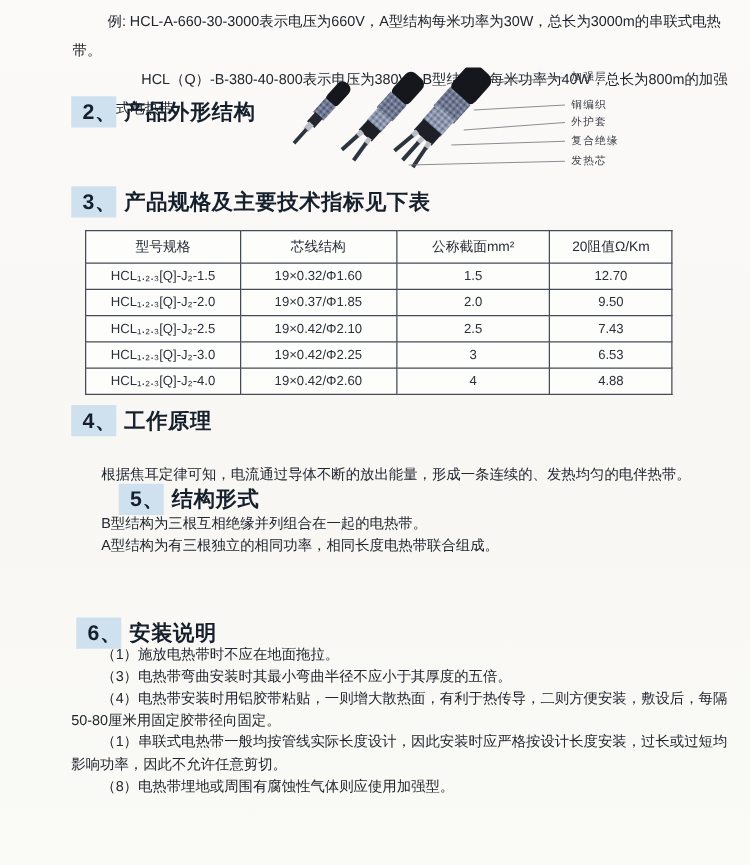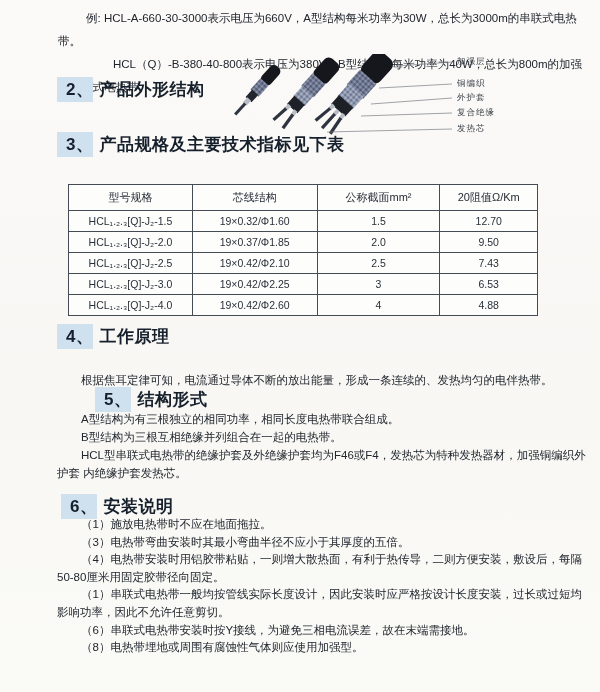--- a/index.html
+++ b/index.html
@@ -18,21 +18,21 @@
     font-size:11.5px;line-height:23px;color:#21262e;}
   .intro p{margin:0;}
   .intro .p1{text-indent:28px;}
   .intro .p2{text-indent:55px;}
   
   .sec-head{position:absolute;font-size:17px;font-weight:bold;color:#16202c;
     letter-spacing:0.5px;white-space:nowrap;}
   .sec-head .num{background:#cfe0ee;padding:3px 0 3px 9px;}
   .sec-head .ttl{padding-left:6px;}
   #h2{top:78px;left:57px;}
-  #h3{top:133px;left:57px;}
+  #h3{top:150px;left:57px;}
   #h4{top:325px;left:57px;}
   #h5{top:388px;left:57px;padding-left:38px;}
   #h6{top:495px;left:61px;}
   
   .diagram{position:absolute;top:54px;left:175px;width:420px;height:100px;}
   .diagram svg{position:absolute;top:0;left:0;}
   .layer-label{position:absolute;left:282px;font-size:8.5px;color:#3a3f47;
     letter-spacing:1px;white-space:nowrap;}
   
   .tbl{position:absolute;top:184px;left:68px;width:470px;
@@ -195,30 +195,28 @@
     <span class="num">4、</span><span class="ttl">工作原理</span>
   </div>
   <div class="body-block" id="sec4-body">
     <p>根据焦耳定律可知，电流通过导体不断的放出能量，形成一条连续的、发热均匀的电伴热带。</p>
   </div>
 
   <div class="sec-head" id="h5">
     <span class="num">5、</span><span class="ttl">结构形式</span>
   </div>
   <div class="body-block" id="sec5-body">
+    <p>B型结构为三根互相绝缘并列组合在一起的电热带。</p>
     <p>A型结构为有三根独立的相同功率，相同长度电热带联合组成。</p>
-    <p>B型结构为三根互相绝缘并列组合在一起的电热带。</p>
-    <p>HCL型串联式电热带的绝缘护套及外绝缘护套均为F46或F4，发热芯为特种发热器材，加强铜编织外护套 内绝缘护套发热芯。</p>
   </div>
 
   <div class="sec-head" id="h6">
     <span class="num">6、</span><span class="ttl">安装说明</span>
   </div>
   <div class="body-block" id="sec6-body">
     <p>（1）施放电热带时不应在地面拖拉。</p>
     <p>（3）电热带弯曲安装时其最小弯曲半径不应小于其厚度的五倍。</p>
     <p>（4）电热带安装时用铝胶带粘贴，一则增大散热面，有利于热传导，二则方便安装，敷设后，每隔50-80厘米用固定胶带径向固定。</p>
     <p>（1）串联式电热带一般均按管线实际长度设计，因此安装时应严格按设计长度安装，过长或过短均影响功率，因此不允许任意剪切。</p>
-    <p>（6）串联式电热带安装时按Y接线，为避免三相电流误差，故在末端需接地。</p>
     <p>（8）电热带埋地或周围有腐蚀性气体则应使用加强型。</p>
   </div>
 
 </div>
 
 </body></html>

